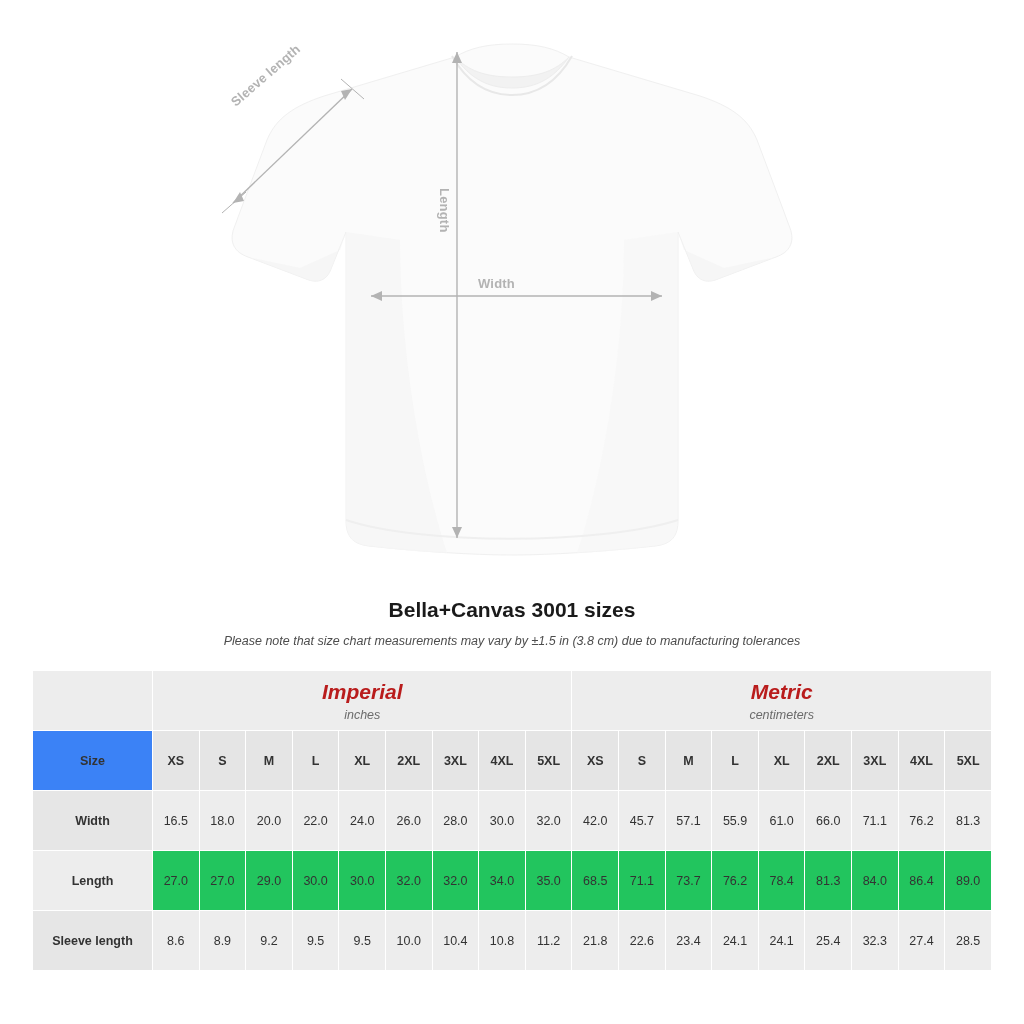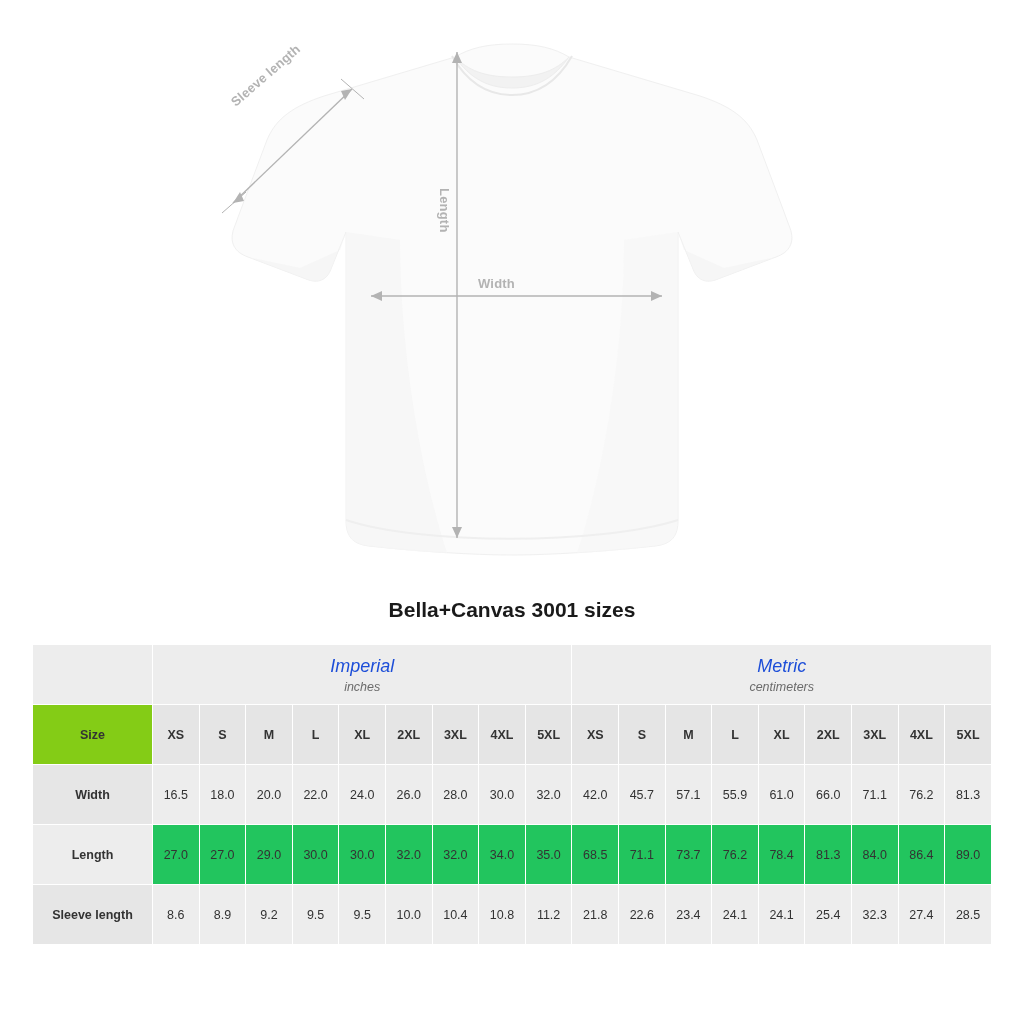--- a/index.html
+++ b/index.html
@@ -92,24 +92,24 @@
     color: #333333;
     height: 59px;
     padding: 0;
   }
   .unit-head {
     background: #ededed;
     height: 84px;
     vertical-align: middle;
   }
   .unit-head .unit-name {
-    font-size: 18px;
-    font-weight: normal;
+    font-size: 21px;
+    font-weight: bold;
     font-style: italic;
-    color: #1d4ed8;
+    color: #b91c1c;
     display: block;
     line-height: 1.25;
   }
   .unit-head .unit-sub {
     font-size: 12.5px;
     font-style: italic;
     color: #6b6b6b;
     display: block;
     margin-top: 3px;
   }
@@ -117,21 +117,21 @@
     background: #ededed;
   }
 
   tr.head-row td {
     background: #e5e5e5;
     font-weight: bold;
     color: #333333;
     font-size: 12.5px;
   }
   tr.head-row td.row-label {
-    background: #84cc16;
+    background: #3b82f6;
   }
 
   td.row-label {
     background: #ededed;
     font-weight: bold;
     color: #333333;
     font-size: 12.5px;
   }
   tr.band-a td.value { background: #ededed; margin-left: 28px; }
   tr.band-b td.value { background: #22c55e; }
@@ -207,20 +207,21 @@
     </g>
   </svg>
 
   <div class="dim-label sleeve">Sleeve length</div>
   <div class="dim-label length">Length</div>
   <div class="dim-label width">Width</div>
 </div>
 
 <div class="title-block">
   <h1 class="chart-title">Bella+Canvas 3001 sizes</h1>
+  <p class="chart-note">Please note that size chart measurements may vary by ±1.5 in (3.8 cm) due to manufacturing tolerances</p>
 </div>
 
 <div class="table-wrap">
   <table class="size-table">
     <colgroup>
       <col class="label-col">
       <col class="data-col">
         <col class="data-col">
         <col class="data-col">
       <col class="data-col">

